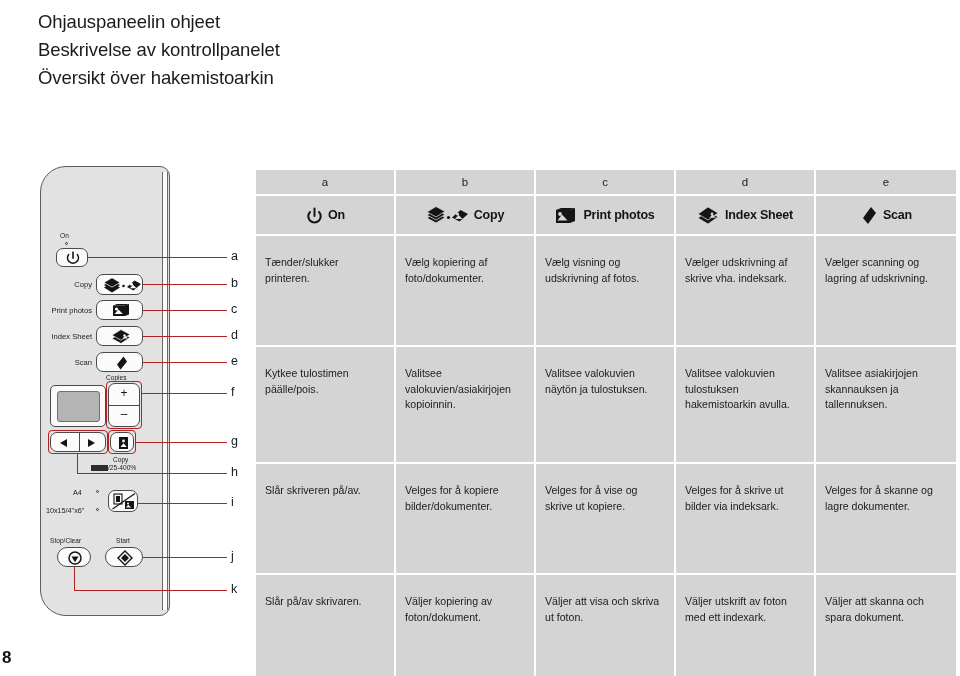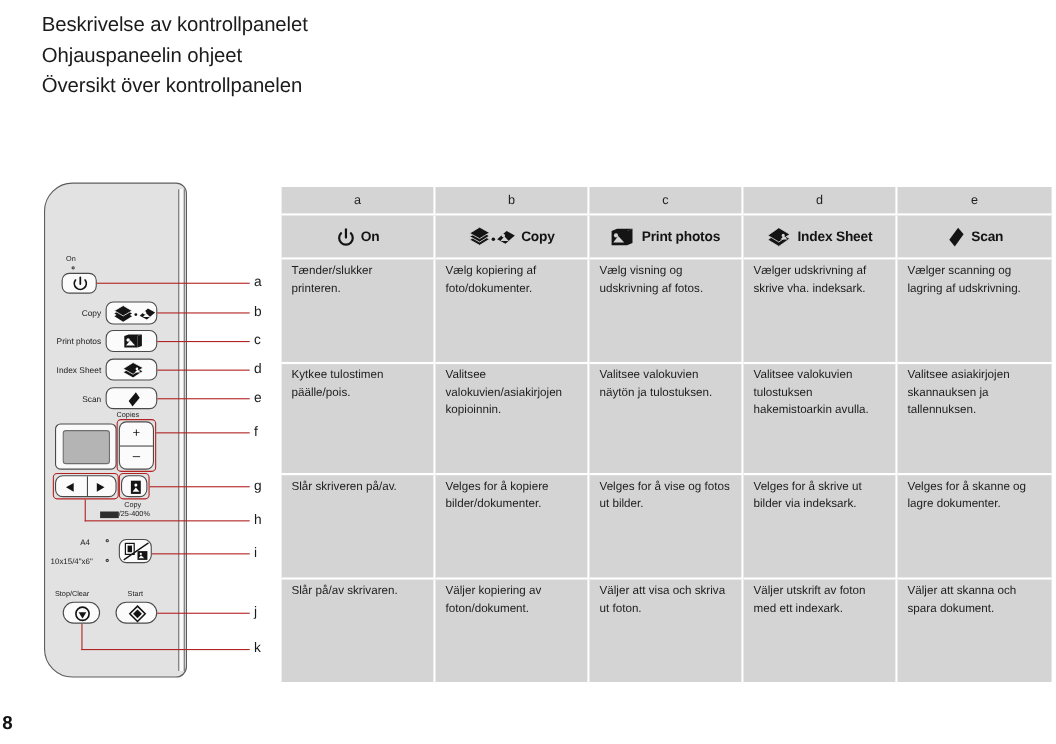--- a/index.html
+++ b/index.html
@@ -182,36 +182,36 @@
     white-space: nowrap;
   }
   .icon-cell-inner .ic-label {
     font-size: 12.5px;
     font-weight: bold;
     color: #141414;
     letter-spacing: -0.2px;
   }
   .row-text td {
     height: 86px;
-    padding: 3px 10px 4px 9px;
+    padding: 19px 10px 4px 9px;
     font-size: 10.6px;
     line-height: 15.5px;
     color: #1c1c1c;
   }
   .row-text.tall td { height: 92px; }
 
   svg { display: block; }
 </style>
 </head>
 <body>
 
 <div class="titles">
+  <div class="title-line">Ohjauspaneelin ohjeet</div>
   <div class="title-line">Beskrivelse av kontrollpanelet</div>
-  <div class="title-line">Ohjauspaneelin ohjeet</div>
-  <div class="title-line">Översikt över kontrollpanelen</div>
+  <div class="title-line">Översikt över hakemistoarkin</div>
 </div>
 
 <div class="page-number">8</div>
 
 <div class="panel-wrap">
 
   <div class="panel-body"></div>
   <div class="panel-edge"></div>
 
   <div class="tiny-label" style="left:26px; top:66px;">On</div>
@@ -476,21 +476,21 @@
     <td>Kytkee tulostimen päälle/pois.</td>
     <td>Valitsee valokuvien/asiakirjojen kopioinnin.</td>
     <td>Valitsee valokuvien näytön ja tulostuksen.</td>
     <td>Valitsee valokuvien tulostuksen hakemistoarkin avulla.</td>
     <td>Valitsee asiakirjojen skannauksen ja tallennuksen.</td>
   </tr>
 
   <tr class="row-text">
     <td>Slår skriveren på/av.</td>
     <td>Velges for å kopiere bilder/dokumenter.</td>
-    <td>Velges for å vise og fotos ut bilder.</td>
+    <td>Velges for å vise og skrive ut kopiere.</td>
     <td>Velges for å skrive ut bilder via indeksark.</td>
     <td>Velges for å skanne og lagre dokumenter.</td>
   </tr>
 
   <tr class="row-text">
     <td>Slår på/av skrivaren.</td>
     <td>Väljer kopiering av foton/dokument.</td>
     <td>Väljer att visa och skriva ut foton.</td>
     <td>Väljer utskrift av foton med ett indexark.</td>
     <td>Väljer att skanna och spara dokument.</td>

